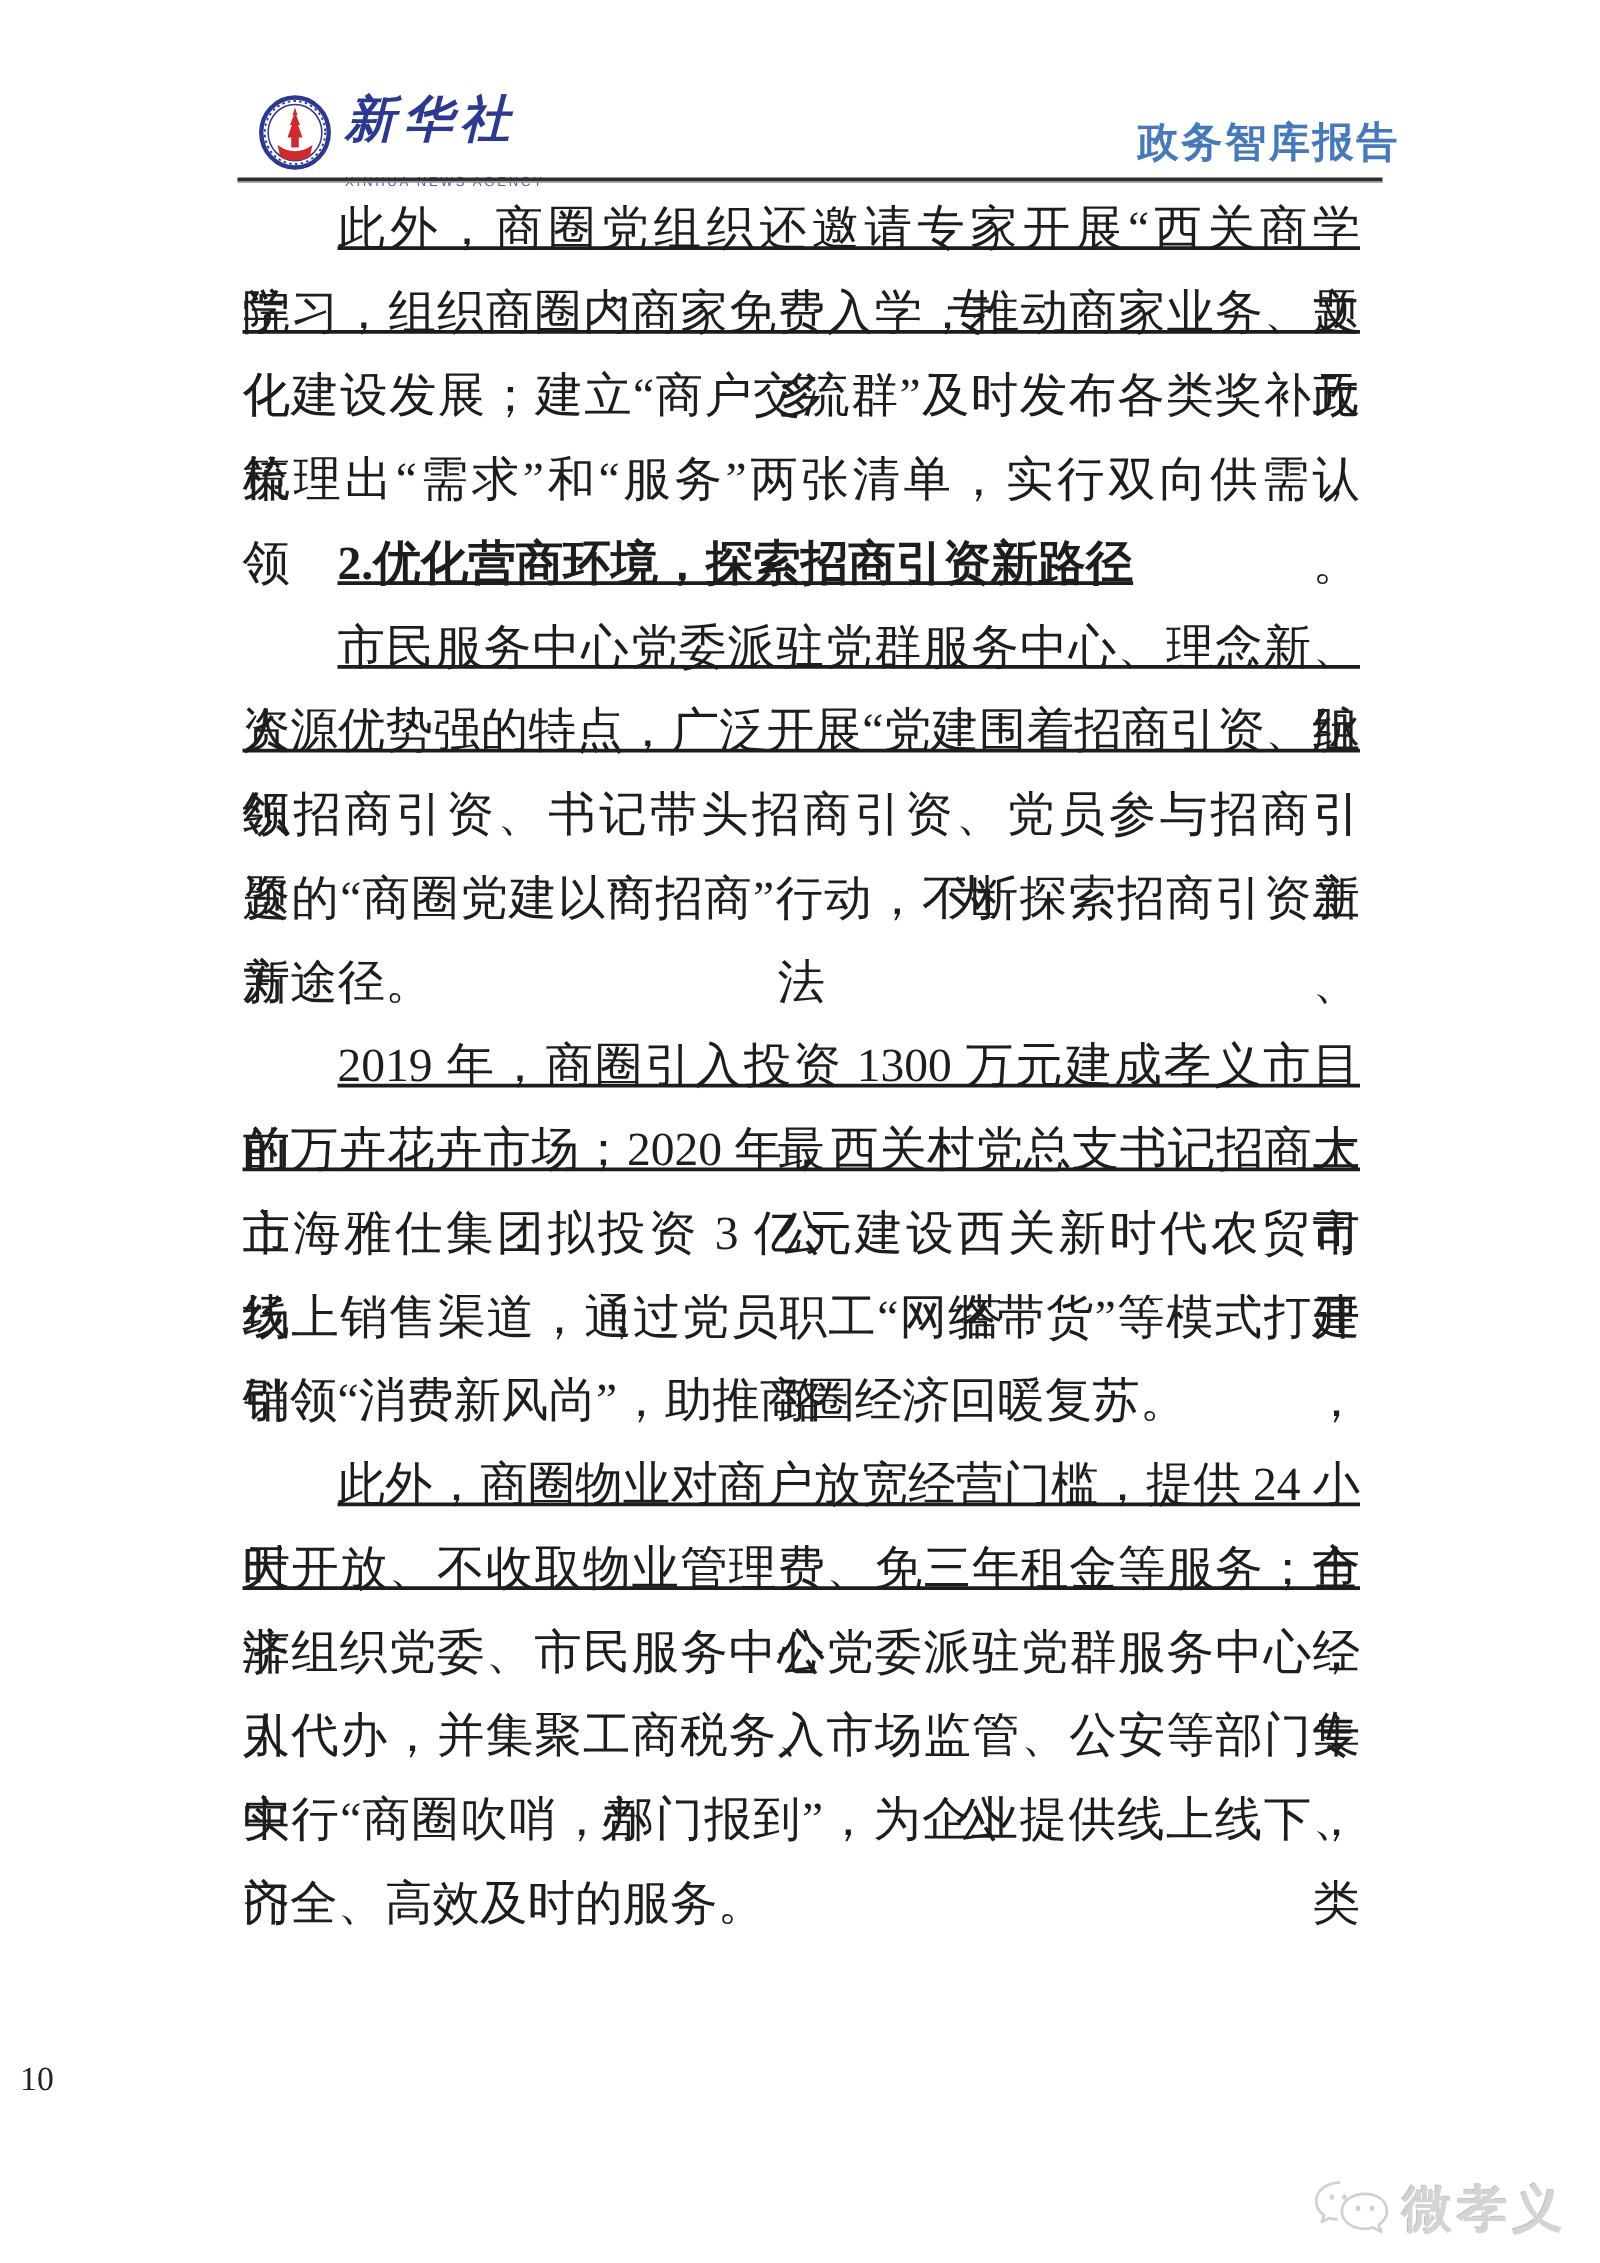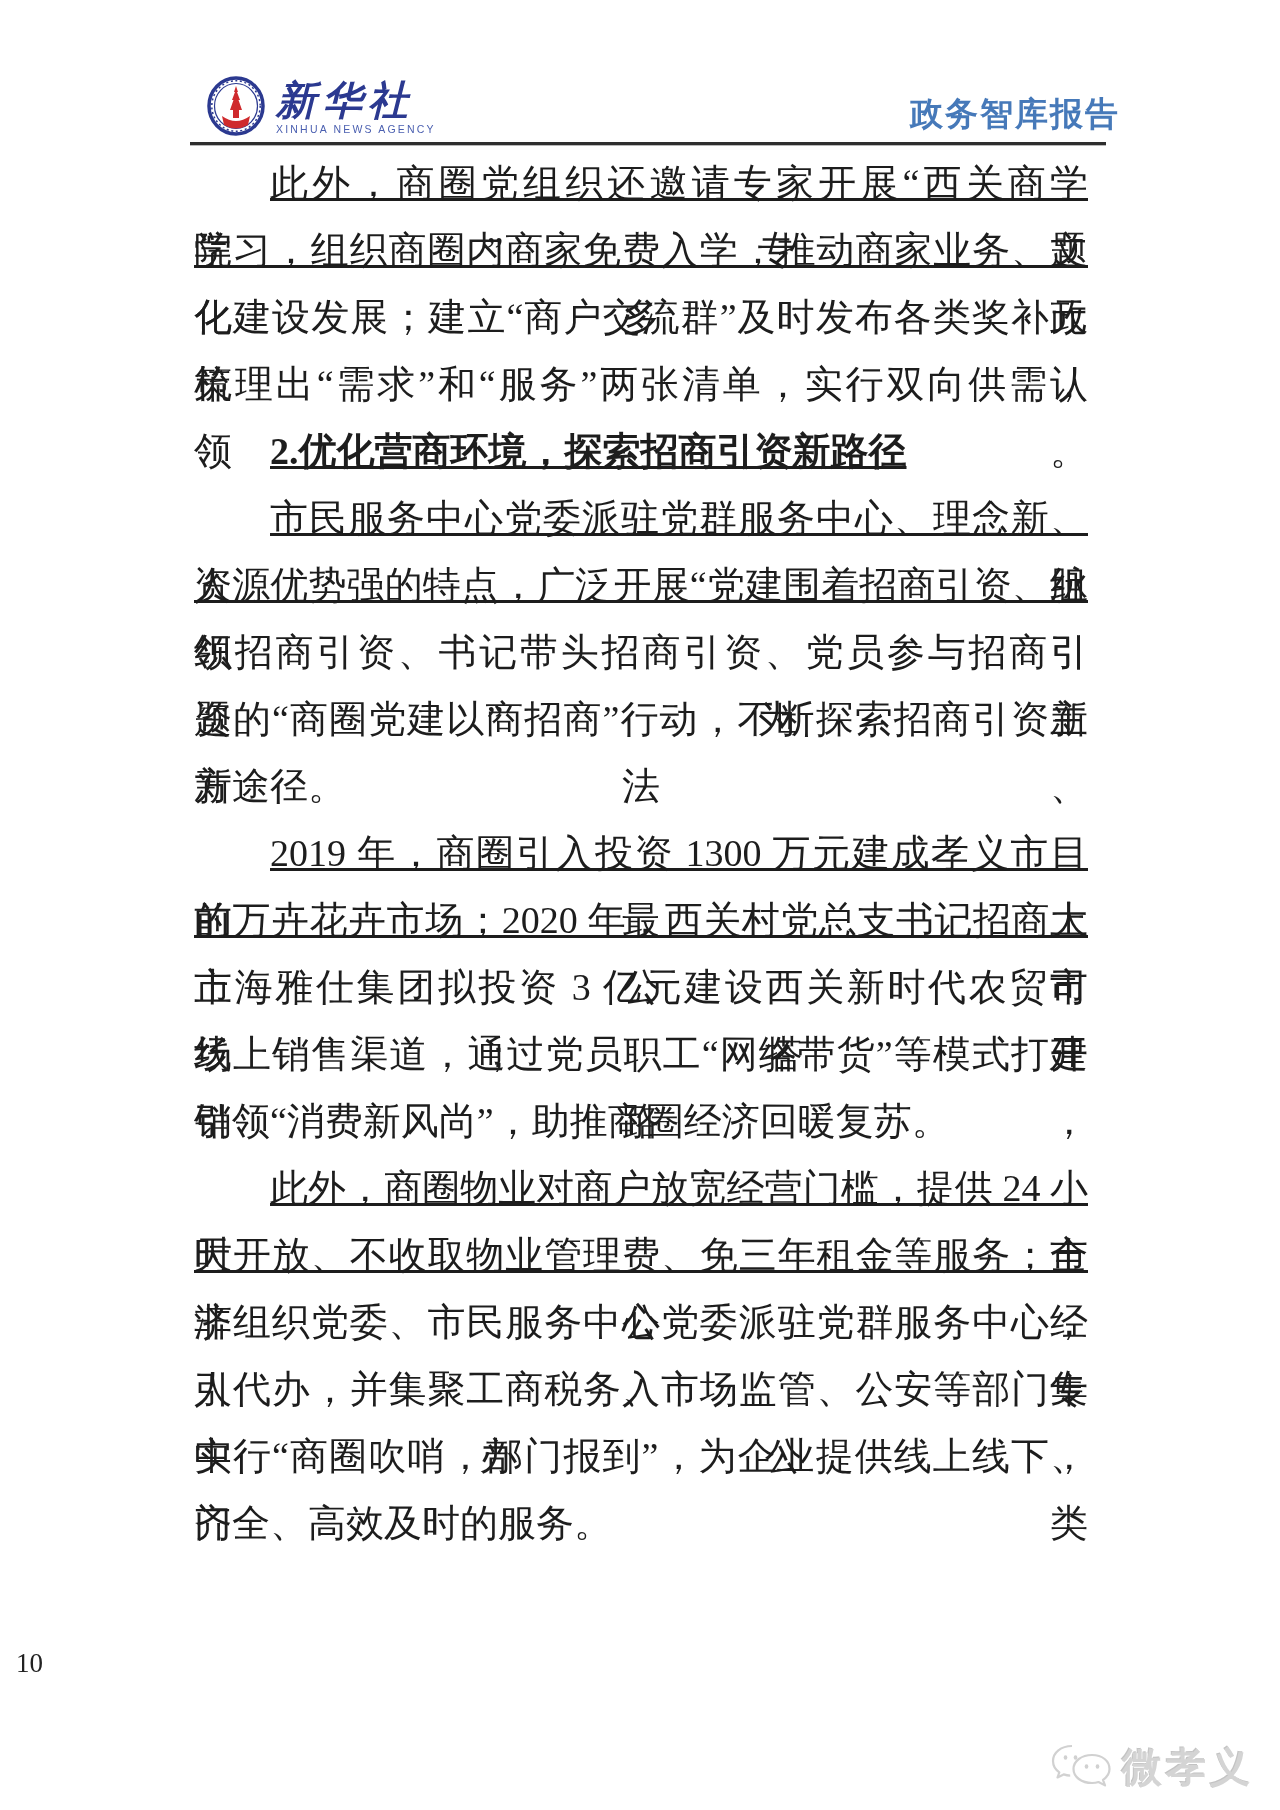--- a/index.html
+++ b/index.html
@@ -16,24 +16,24 @@
     position:absolute; left:206px; top:76px;
     display:flex; align-items:flex-start;
   }
   .logo-emblem { width:60px; height:62px; }
   .logo-textblock { margin-left:10px; padding-top:4px; }
   .logo-cn {
     font-size:40px; line-height:40px;
     font-weight:bold; font-style:italic;
     color:#2b3990;
     letter-spacing:6px;
-    font-family:Liberation Sans, sans-serif;
+    font-family:Liberation Mono, monospace;
   }
   .logo-en {
-    margin-top:3px;
+    margin-top:20px;
     font-size:10.5px; letter-spacing:2.2px;
     color:#4a5fb0;
     font-family:"Liberation Sans","DejaVu Sans",sans-serif;
     white-space:nowrap;
   }
   .brand-label {
     position:absolute; top:92px; right:160px;
     font-size:33px; font-weight:bold;
     color:#4679b9;
     letter-spacing:2px;

